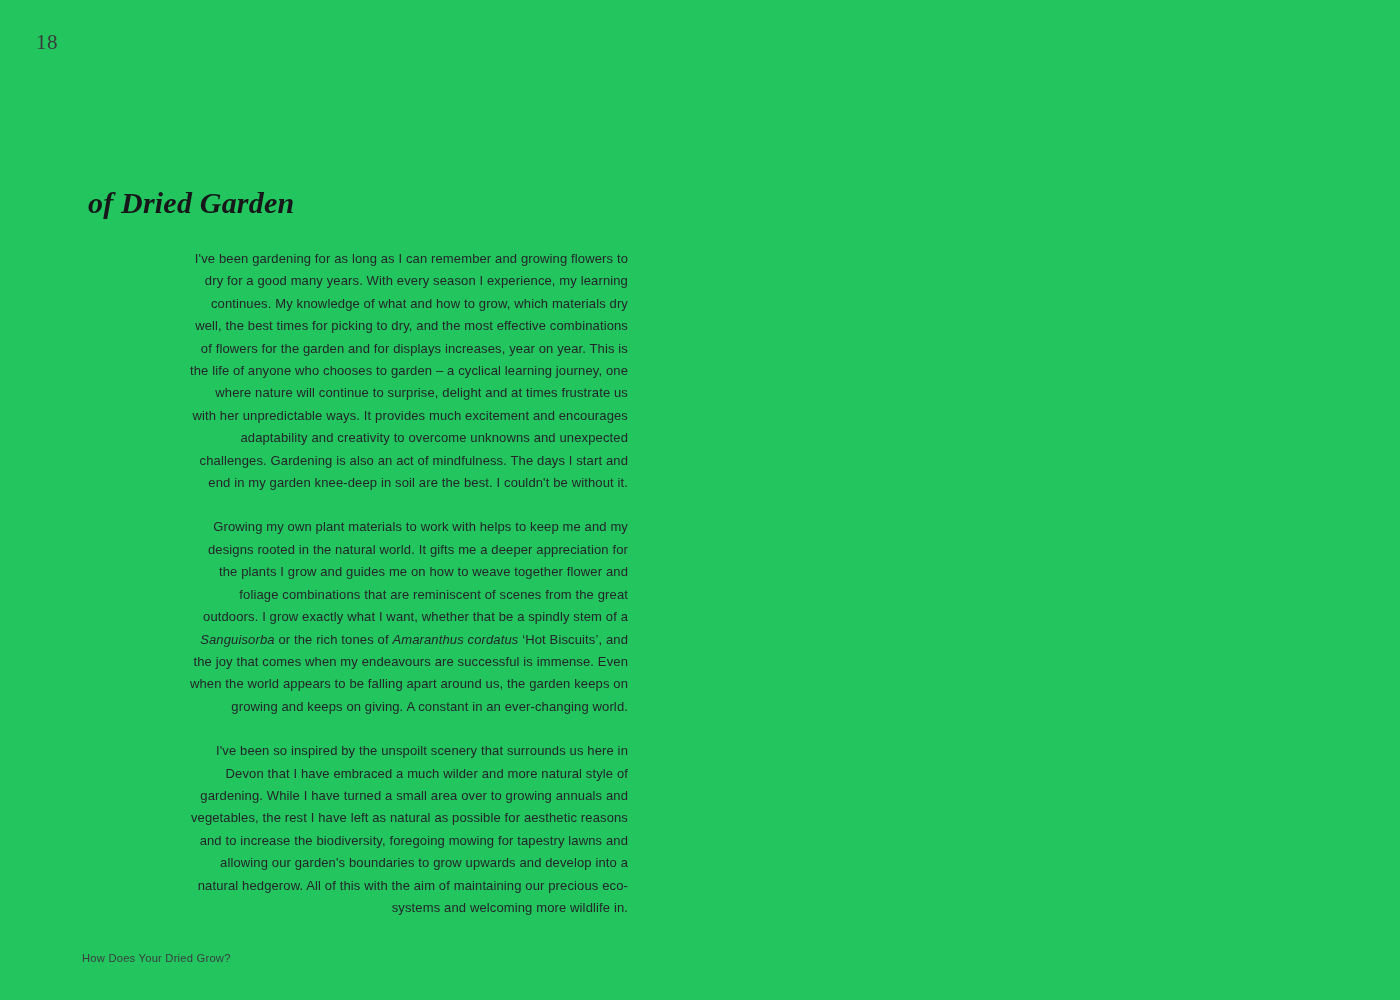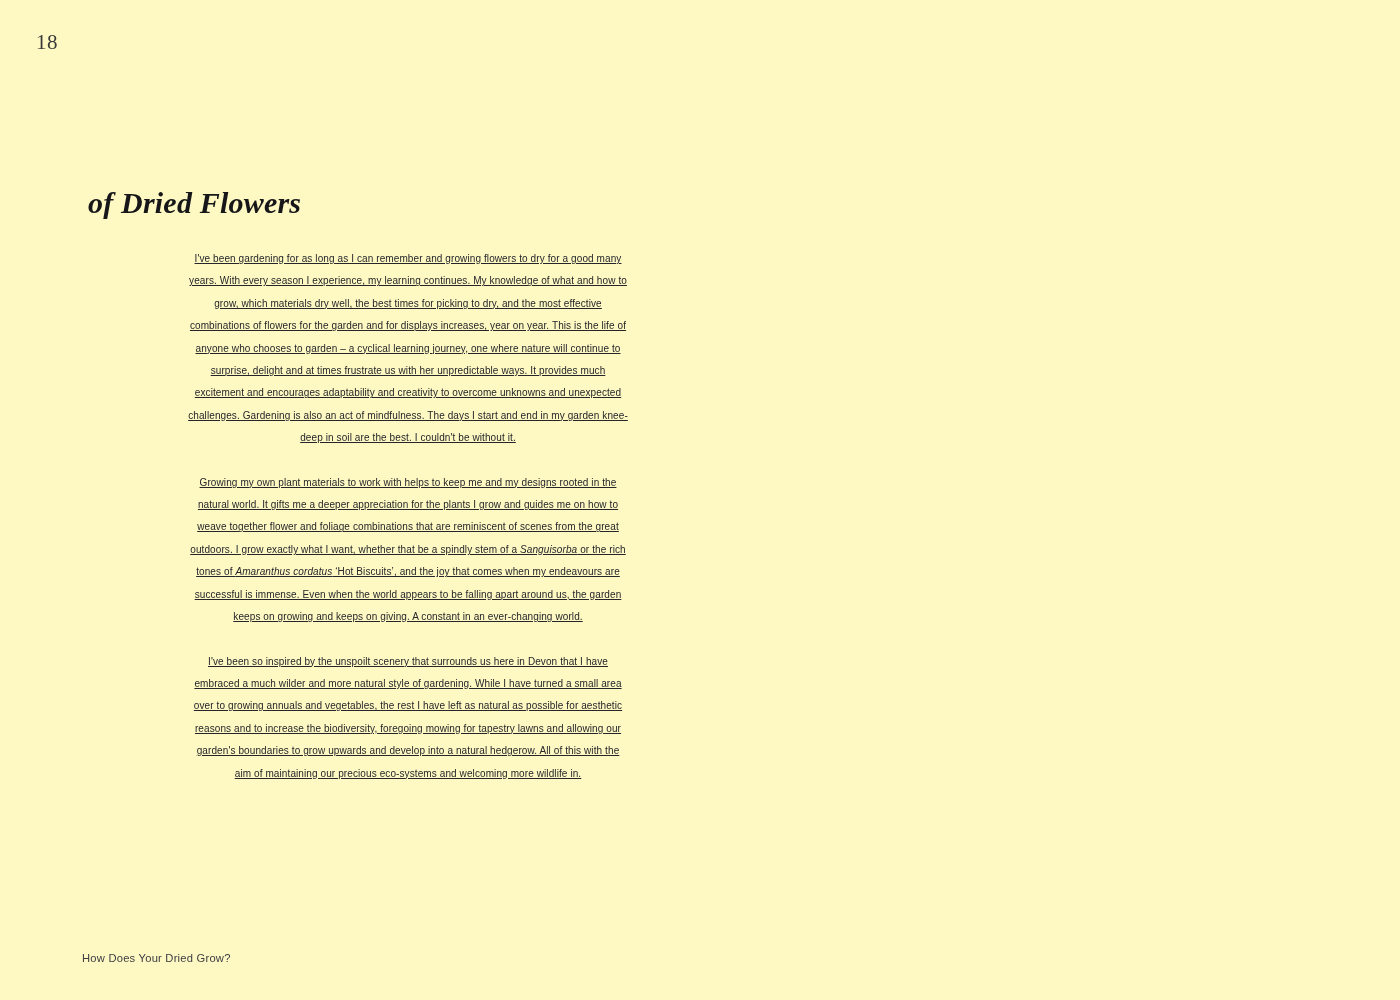--- a/index.html
+++ b/index.html
@@ -12,21 +12,21 @@
     height: 1000px;
     position: relative;
     overflow: hidden;
     font-family: "Liberation Sans", sans-serif;
     -webkit-font-smoothing: antialiased;
   }
 
   .spread {
     position: absolute;
     inset: 0;
-    background: #fef9c3;
+    background: #22c55e;
   }
 
   
   .folio {
     position: absolute;
     font-family: "Liberation Serif", serif;
     font-size: 21px;
     color: #ululu;
     color: #3a3a3a;
     letter-spacing: 0.5px;
@@ -55,26 +55,25 @@
 
   .body-col {
     position: absolute;
     left: 188px;
     top: 248px;
     width: 440px;
   }
   .body-col p {
     margin: 0 0 22px 0;
     font-family: "Liberation Sans", sans-serif;
-    font-size: 10px;
+    font-size: 13px;
     line-height: 22.4px;
     color: #25252a;
     letter-spacing: 0.01em;
-    text-align: center;
-    text-decoration: underline;
+    text-align: right;
   }
   .body-col p:last-child { margin-bottom: 4px; }
   .body-col i { font-style: italic; }
 
   .running-foot {
     position: absolute;
     font-family: "Liberation Sans", sans-serif;
     font-size: 11.2px;
     color: #3c3c41;
     letter-spacing: 0.02em;
@@ -92,21 +91,21 @@
 <body>
 
 <div class="spread">
 
   <div class="left-page">
 
     <div class="folio folio-left">18</div>
 
     <h1 class="chapter-title">
       <br>
-      <span>of Dried Flowers</span>
+      <span>of Dried Garden</span>
     </h1>
 
     <div class="body-col">
 
       <p>I've been gardening for as long as I can remember and growing flowers to dry for a good many years. With every season I experience, my learning continues. My knowledge of what and how to grow, which materials dry well, the best times for picking to dry, and the most effective combinations of flowers for the garden and for displays increases, year on year. This is the life of anyone who chooses to garden – a cyclical learning journey, one where nature will continue to surprise, delight and at times frustrate us with her unpredictable ways. It provides much excitement and encourages adaptability and creativity to overcome unknowns and unexpected challenges. Gardening is also an act of mindfulness. The days I start and end in my garden knee-deep in soil are the best. I couldn't be without it.</p>
 
       <p><span>Growing my own plant materials to work with helps to keep me and my designs rooted in the natural world. It gifts me a deeper appreciation for the plants I grow and guides me on how to weave together flower and foliage combinations that are reminiscent of scenes from the great outdoors. I grow exactly what I want, whether that be a spindly stem of a </span><i>Sanguisorba</i><span> or the rich tones of </span><i>Amaranthus cordatus</i><span> ‘Hot Biscuits’, and the joy that comes when my endeavours are successful is immense. Even when the world appears to be falling apart around us, the garden keeps on growing and keeps on giving. A constant in an ever-changing world.</span></p>
 
       <p>I've been so inspired by the unspoilt scenery that surrounds us here in Devon that I have embraced a much wilder and more natural style of gardening. While I have turned a small area over to growing annuals and vegetables, the rest I have left as natural as possible for aesthetic reasons and to increase the biodiversity, foregoing mowing for tapestry lawns and allowing our garden's boundaries to grow upwards and develop into a natural hedgerow. All of this with the aim of maintaining our precious eco-systems and welcoming more wildlife in.</p>
     </div>

